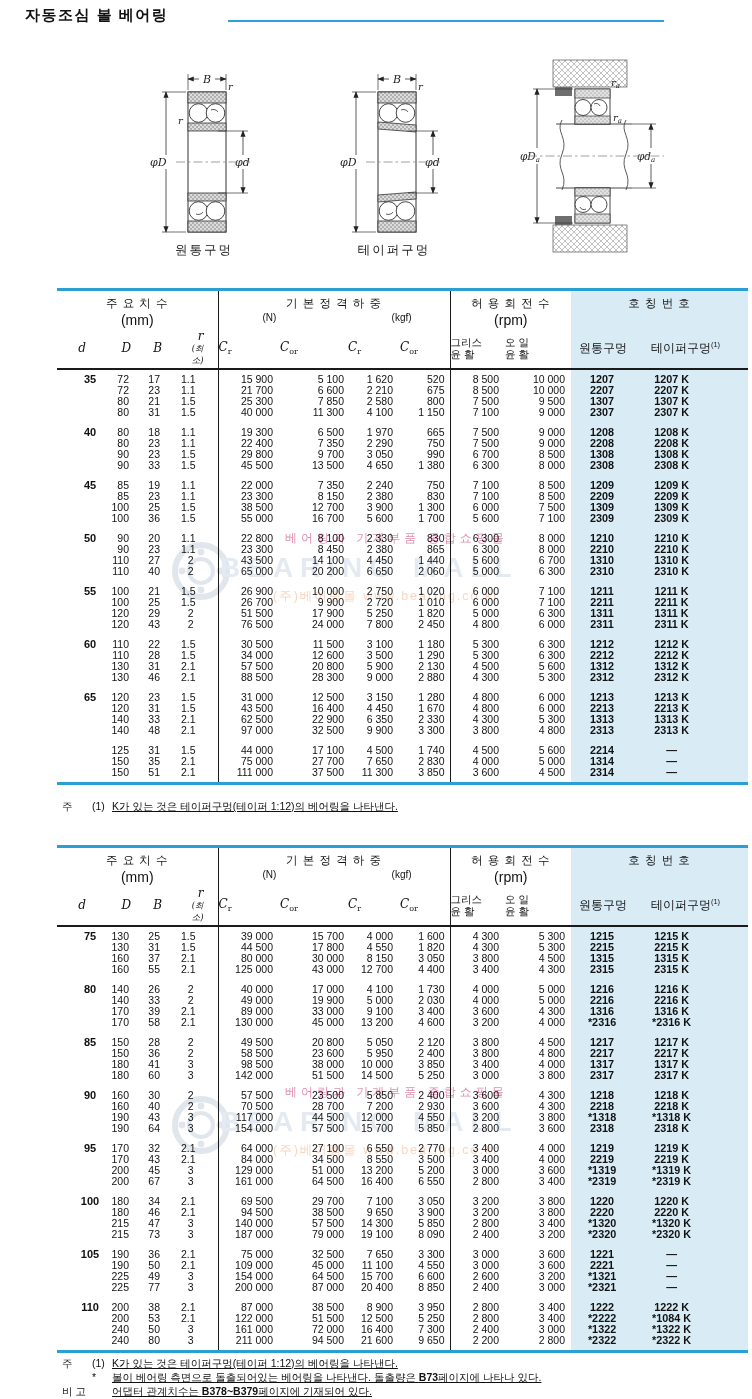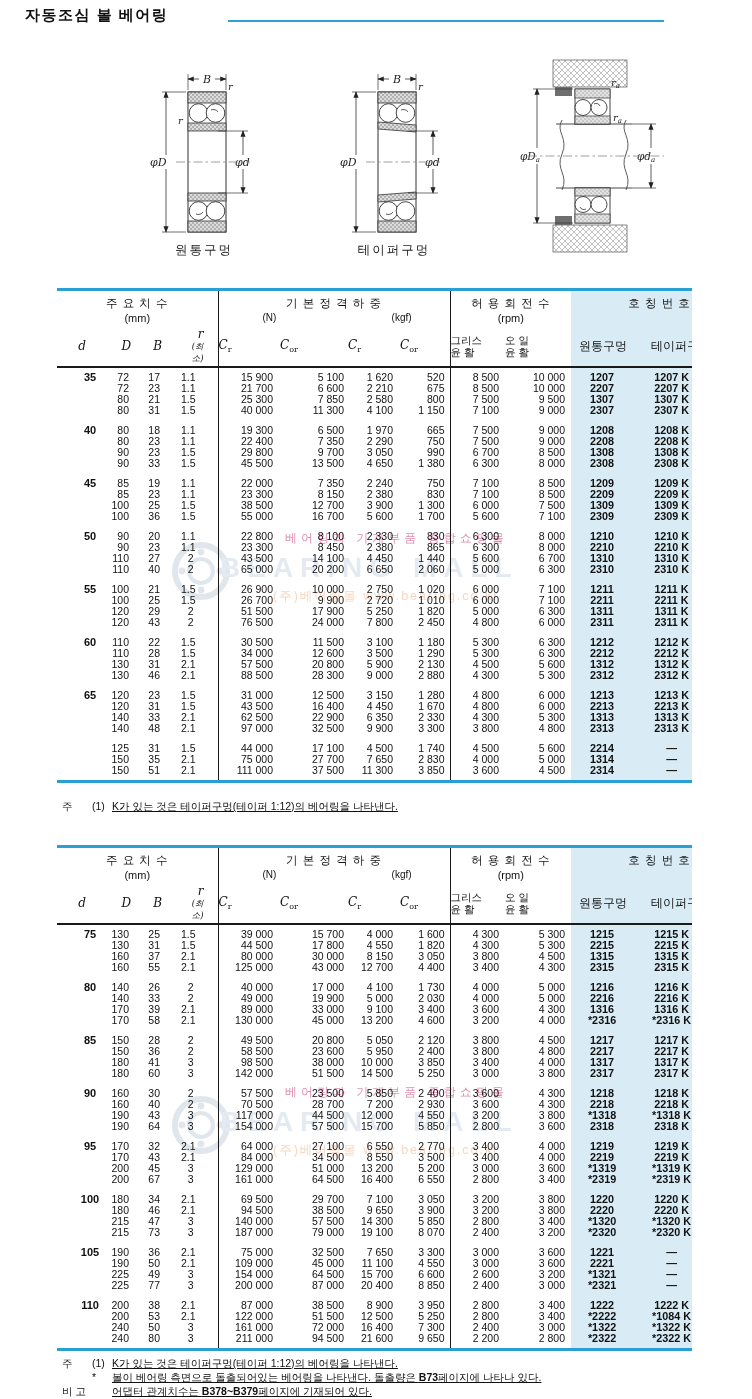--- a/index.html
+++ b/index.html
@@ -1,37 +1,37 @@
 <!DOCTYPE html>
 <html><head>
 <meta charset="utf-8">
 <style>
   html,body{margin:0;padding:0;background:#fff;}
-  .page{position:relative;width:692px;height:1399px;background:#fff;overflow:hidden;
+  .page{position:relative;width:752px;height:1399px;background:#fff;overflow:hidden;
         font-family:"Liberation Sans","DejaVu Sans",sans-serif;color:#111;}
   
   .title{position:absolute;left:25px;top:6px;font-size:15px;font-weight:bold;letter-spacing:1.5px;}
   .title-rule{position:absolute;left:228px;top:20px;width:436px;height:2px;background:#2f9fd8;}
   
   .diag{position:absolute;}
   .diag-caption{position:absolute;width:112px;text-align:center;font-size:12.5px;letter-spacing:2px;color:#222;}
   svg text{font-family:"DejaVu Serif","Liberation Serif",serif;font-style:italic;fill:#222;}
   
   .watermark{position:absolute;width:430px;height:92px;opacity:.5;pointer-events:none;z-index:0;}
   .wm-logo{position:absolute;left:5px;top:12px;}
   .wm-kr{position:absolute;left:120px;top:2px;font-size:12px;letter-spacing:4px;color:#be185d;white-space:nowrap;}
   .wm-brand{position:absolute;left:55px;top:24px;font-size:28px;font-weight:bold;letter-spacing:7px;color:#c9d7e4;white-space:nowrap;}
   .wm-orange{position:absolute;left:108px;top:60px;font-size:12.5px;letter-spacing:2px;color:#f1ad82;white-space:nowrap;}
   
   .btable{position:absolute;left:57px;width:691px;z-index:1;}
   table{border-collapse:collapse;table-layout:fixed;width:691px;
         border-top:3px solid #2a9fd4;border-bottom:3px solid #2a9fd4;}
   thead th{font-weight:normal;vertical-align:middle;padding:0;color:#111;}
   tr.secrow th{height:30px;vertical-align:top;padding-top:5px;font-size:11.5px;letter-spacing:1px;}
-  tr.secrow .unit{font-size:11px;letter-spacing:0;margin-top:1px;}
+  tr.secrow .unit{font-size:14px;letter-spacing:0;margin-top:1px;}
   tr.secrow .unit-nk{display:flex;justify-content:space-between;padding:1px 38px 0 44px;font-size:10px;letter-spacing:0;}
   tr.lblrow th{height:40px;font-size:12px;border-bottom:2px solid #1a1a1a;}
   .hh{font-family:"DejaVu Serif","Liberation Serif",serif;font-style:italic;font-size:12.5px;}
   .hh sub{font-style:normal;font-size:8px;}
   .mini{font-size:8.5px;letter-spacing:0;}
   .two-line{font-size:10.5px;line-height:12px;letter-spacing:0;}
   sup.fn{font-size:7.5px;}
   .sec-end{border-right:1.3px solid #1a1a1a;}
   .blue{background:#d9ecf6;}
   tbody td{font-size:10.5px;height:11px;line-height:11px;padding:0;white-space:nowrap;
@@ -1197,21 +1197,21 @@
             <td class="c-tap blue">*1320 K</td>
           </tr>
           <tr>
             <td class="c-d"></td>
             <td class="c-D">215</td>
             <td class="c-B">73</td>
             <td class="c-r sec-end">3</td>
             <td class="c-n1">187 000</td>
             <td class="c-n2">79 000</td>
             <td class="c-k1">19 100</td>
-            <td class="c-k2 sec-end">8 070</td>
+            <td class="c-k2 sec-end">8 090</td>
             <td class="c-g">2 400</td>
             <td class="c-o">3 200</td>
             <td class="c-cyl blue">*2320</td>
             <td class="c-tap blue">*2320 K</td>
           </tr>
           <tr class="gap">
             <td colspan="4" class="sec-end" style="height: 9px;"></td>
             <td colspan="4" class="sec-end" style="height: 9px;"></td>
             <td colspan="2" class="" style="height: 9px;"></td>
             <td colspan="2" class="blue" style="height: 9px;"></td>

